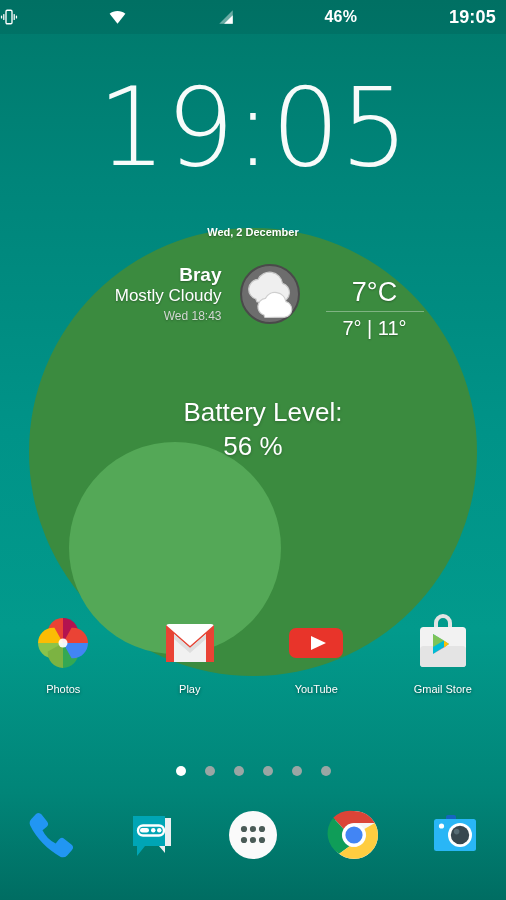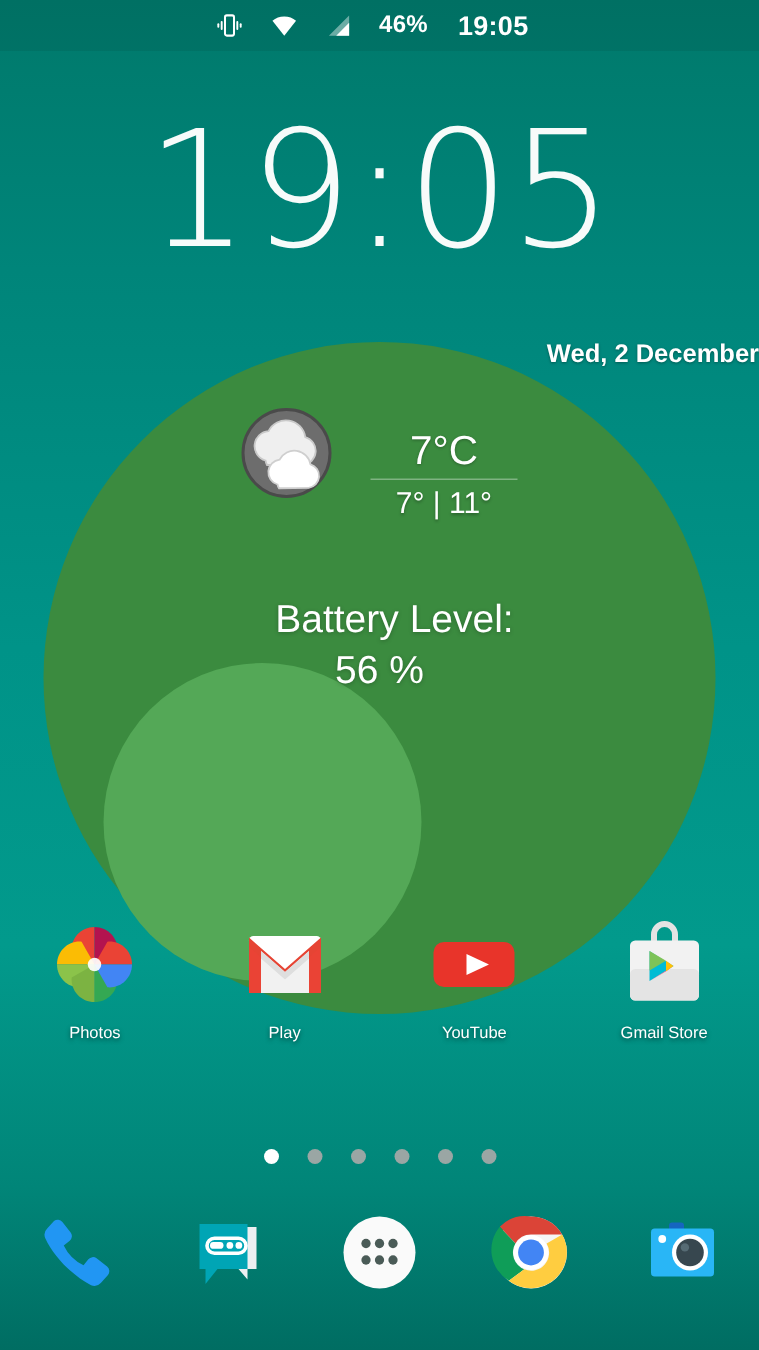--- a/index.html
+++ b/index.html
@@ -39,21 +39,21 @@
   }
 
   
   .statusbar {
     position: absolute;
     left: 0; top: 0;
     width: 506px;
     height: 34px;
     display: flex;
     align-items: center;
-    justify-content: center;
+    justify-content: space-between;
     padding-right: 10px;
     box-sizing: border-box;
     background: rgba(0,0,0,0.07);
     gap: 18px;
     z-index: 40;
   }
   .sb-icon { display: flex; align-items: center; }
   .sb-text {
     color: #ffffff;
     font-size: 16px;
@@ -91,23 +91,23 @@
 
   
   .weather-widget {
     position: absolute;
     left: 0;
     top: 226px;
     width: 506px;
     z-index: 12;
   }
   .weather-date {
-    text-align: right;
-    color: #ffffff;
-    font-size: 17px;
+    text-align: center;
+    color: #ffffff;
+    font-size: 11px;
     font-weight: bold;
     text-shadow: 0 1px 2px rgba(0,0,0,0.35);
     margin-bottom: 10px;
   }
   .weather-row {
     display: flex;
     align-items: center;
     justify-content: center;
     gap: 0px;
   }
@@ -288,20 +288,25 @@
     <span class="sb-clock">19:05</span>
   </div>
 
   <div class="clock-widget">
     <div class="clock-text">19:05</div>
   </div>
 
   <div class="weather-widget">
     <div class="weather-date">Wed, 2 December</div>
     <div class="weather-row">
+      <div class="weather-left">
+        <div class="weather-city">Bray</div>
+        <div class="weather-cond">Mostly Cloudy</div>
+        <div class="weather-updated">Wed 18:43</div>
+      </div>
       <div class="weather-icon">
         <svg viewBox="0 0 72 72" width="72" height="72">
           <circle cx="36" cy="36" r="29" fill="#6d6d6d"></circle>
           <circle cx="36" cy="36" r="29" fill="none" stroke="#4a4a4a" stroke-width="2"></circle>
           <g>
             <path d="M22 41 a10 10 0 0 1 2 -19.6 a13 13 0 0 1 24.5 4 a9.5 9.5 0 0 1 -1.5 18.6 L23 44 a9 9 0 0 1 -1 -3 Z" fill="#efefef" stroke="#c9c9c9" stroke-width="1.2"></path>
             <path d="M30 57 a8.5 8.5 0 0 1 1.4 -16.6 a11 11 0 0 1 20.6 3.2 a8 8 0 0 1 -1.2 15.6 L31 59.5 a7 7 0 0 1 -1 -2.5 Z" fill="#ffffff" stroke="#cfcfcf" stroke-width="1.2"></path>
           </g>
         </svg>
       </div>

